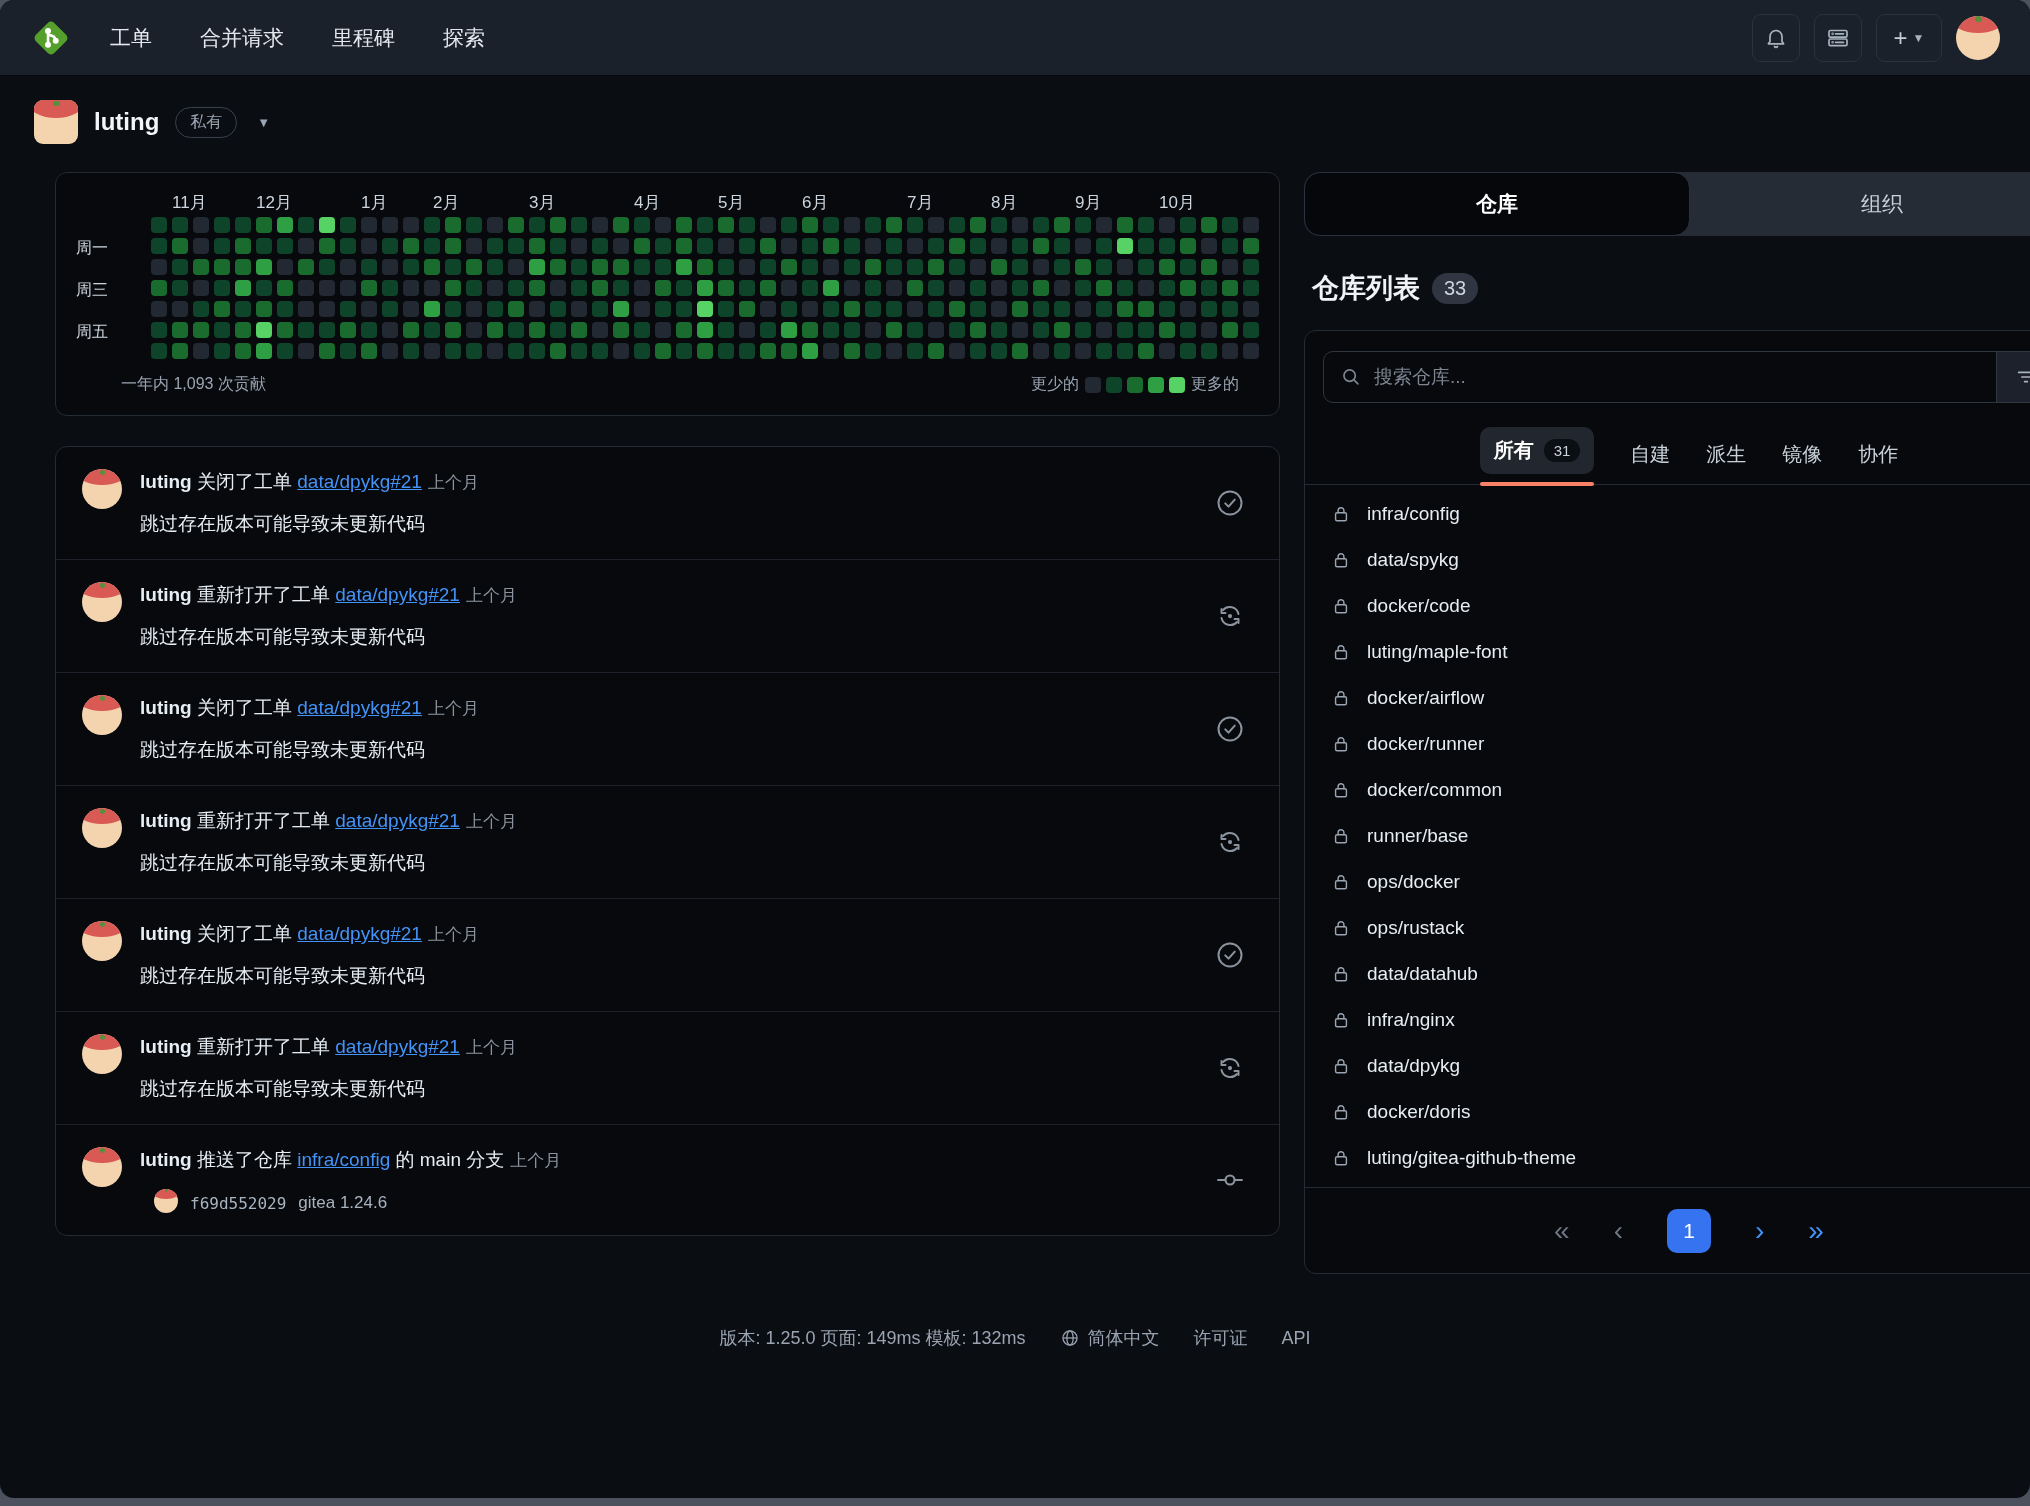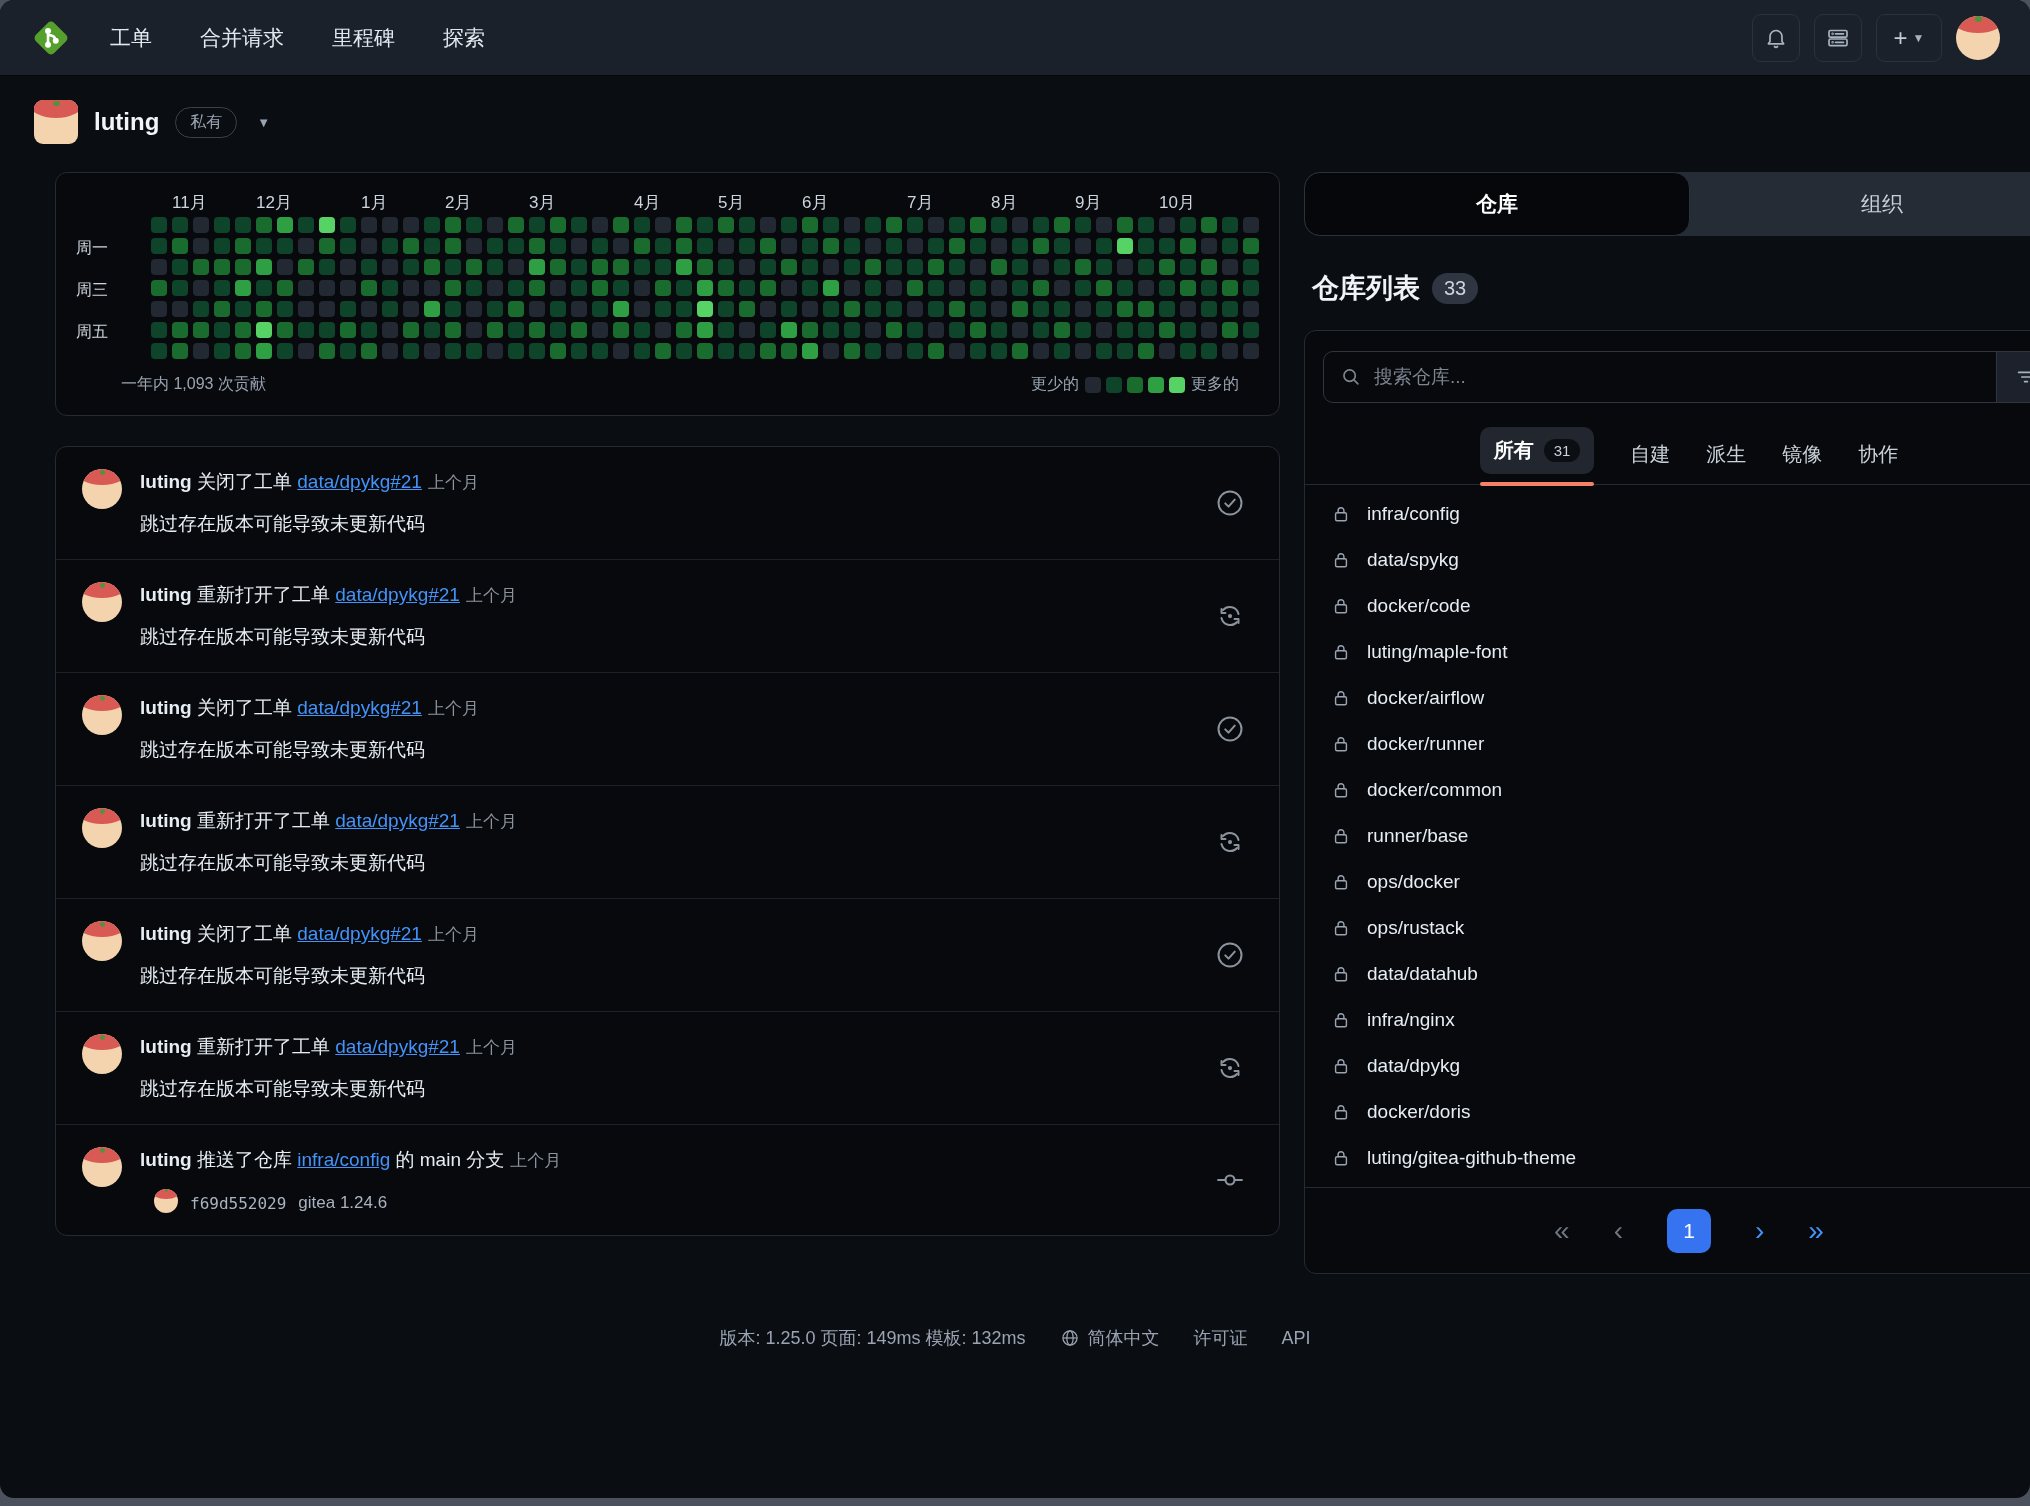--- a/index.html
+++ b/index.html
@@ -167,21 +167,21 @@
   </div>
 
   <main class="content">
     <div class="left-col">
 
       <section class="card heatmap-card">
         <div class="hm-months" id="hm-months">
             <span class="hm-month" style="left: 21px;">11月</span>
             <span class="hm-month" style="left: 105px;">12月</span>
             <span class="hm-month" style="left: 210px;">1月</span>
-            <span class="hm-month" style="left: 294px;">2月</span>
+            <span class="hm-month" style="left: 282px;">2月</span>
             <span class="hm-month" style="left: 378px;">3月</span>
             <span class="hm-month" style="left: 483px;">4月</span>
             <span class="hm-month" style="left: 567px;">5月</span>
             <span class="hm-month" style="left: 651px;">6月</span>
             <span class="hm-month" style="left: 756px;">7月</span>
             <span class="hm-month" style="left: 840px;">8月</span>
             <span class="hm-month" style="left: 924px;">9月</span>
             <span class="hm-month" style="left: 1008px;">10月</span>
           </div>
         <div class="hm-wrap">

